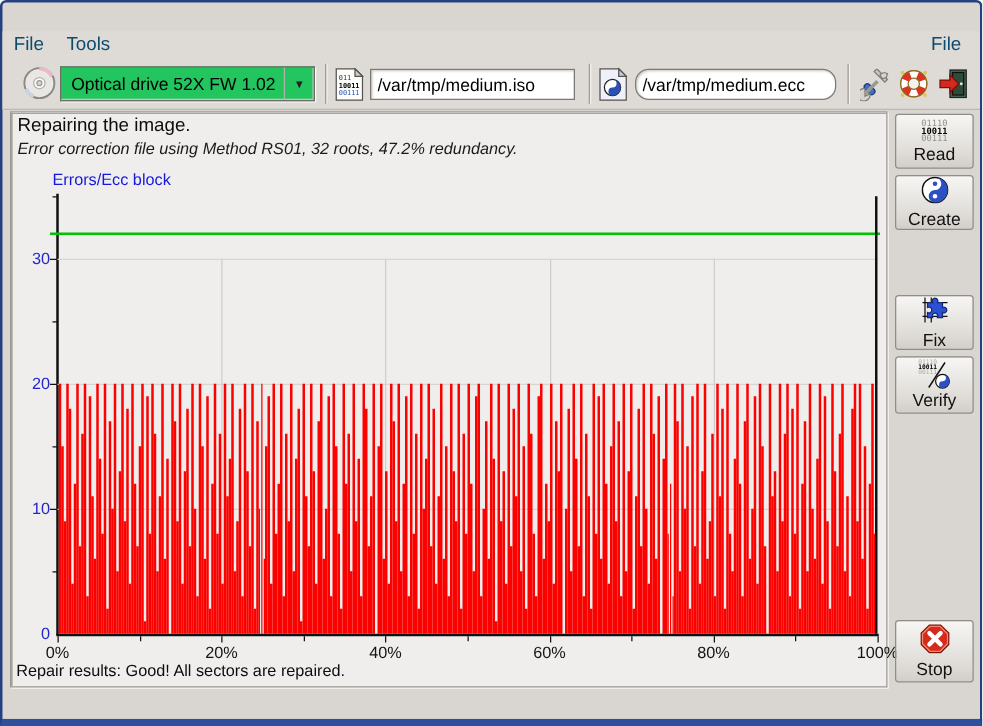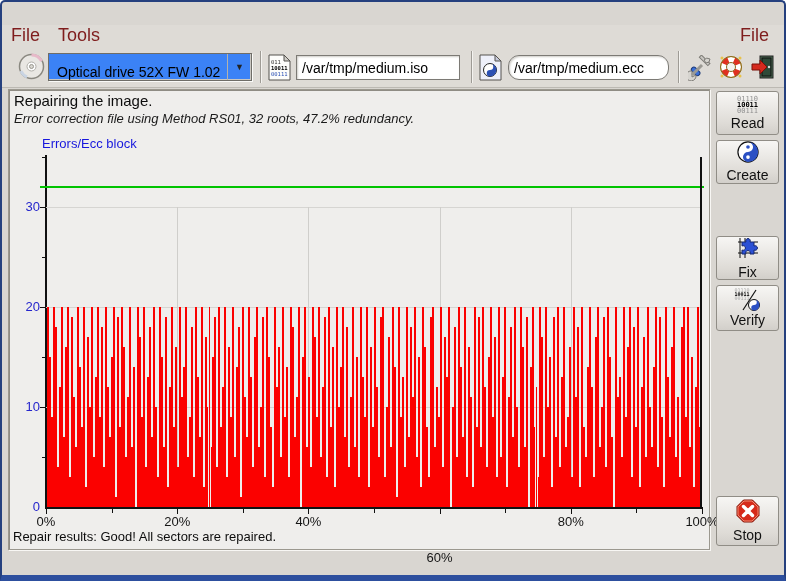--- a/index.html
+++ b/index.html
@@ -25,31 +25,31 @@
     display:flex; align-items:center; justify-content:center; }
   #window-title { color:#fff; font-weight:bold; font-size:12px;
     text-shadow:1px 1px 1px rgba(0,0,0,.55); white-space:nowrap; }
   #win-buttons { position:absolute; right:6px; top:3px; display:flex; gap:7px; }
   .win-btn { width:16px; height:16px; border-radius:50%;
     background:radial-gradient(circle at 35% 30%, #ffffff, #d8d8d4 60%, #b2b2ae);
     border:1px solid #8f8f93; color:#2a50b4; font-size:10px; font-weight:bold;
     display:flex; align-items:center; justify-content:center; line-height:1; cursor:default; }
   
   #menubar { position:absolute; left:0; top:23px; width:782px; height:21px;
-    background:#dedbd6; display:flex; align-items:center; font-size:18px; color:#7f1d1d; }
+    background:#dedbd6; display:flex; align-items:center; font-size:15px; color:#0c4a6e; }
   .menu-item { padding:2px 9px; }
   #menu-help { margin-left:auto; margin-right:6px; }
   
   #toolbar { position:absolute; left:0; top:44px; width:782px; height:42px;
     background:#dedbd6; border-bottom:1px solid #bcb9b3; }
   .tb-sep { position:absolute; top:5px; width:2px; height:32px;
     border-left:1px solid #9e9b95; border-right:1px solid #f4f3f0; }
   #drive-combo { position:absolute; left:46px; top:7px; width:204px; height:28px;
-    background:#3b82f6; border:1px solid #6f6d68;
-    box-shadow:inset -1px -1px 0 #c9c7c2, 1px 1px 0 #fafaf8; display:flex; align-items:flex-end; }
+    background:#22c55e; border:1px solid #6f6d68;
+    box-shadow:inset -1px -1px 0 #c9c7c2, 1px 1px 0 #fafaf8; display:flex; align-items:center; }
   #drive-combo .combo-text { flex:1; font-size:14px; padding-left:8px; color:#000; white-space:nowrap; }
   #drive-combo .combo-arrow { width:24px; height:100%; border-left:1px solid #b4b2ac;
     display:flex; align-items:center; justify-content:center; font-size:9px; color:#222; }
   .tb-input { position:absolute; top:9px; height:25px; background:#fff;
     border:1px solid #7c7a75; box-shadow:inset 1px 1px 2px #cfcdc8;
     font-family:"Liberation Sans", sans-serif; font-size:14px; padding:0 5px; color:#000; }
   .tb-icon { position:absolute; top:8px; }
   
   #main-panel { position:absolute; left:6px; top:87px; width:702px; height:461px;
     background:#efeeec; border:1px solid #9b988f;
@@ -548,21 +548,21 @@
     <div id="cursor-line" style="right: 0px;"></div>
   </div>
   <div id="labels">
       <div class="ylabel" style="left: 12px; top: 497px;">0</div>
       <div class="ylabel" style="left: 12px; top: 397px;">10</div>
       <div class="ylabel" style="left: 12px; top: 297px;">20</div>
       <div class="ylabel" style="left: 12px; top: 197px;">30</div>
       <div class="xlabel" style="left: 17px; top: 512px;">0%</div>
       <div class="xlabel" style="left: 148.2px; top: 512px;">20%</div>
       <div class="xlabel" style="left: 279.4px; top: 512px;">40%</div>
-      <div class="xlabel" style="left: 410.6px; top: 512px; margin-top: 36px;">60%</div>
+      <div class="xlabel" style="left: 410.6px; top: 512px;">60%</div>
       <div class="xlabel" style="left: 541.8px; top: 512px;">80%</div>
       <div class="xlabel" style="left: 673px; top: 512px;">100%</div>
     </div>
 
   <div id="result-line">Repair results: Good! All sectors are repaired.</div>
 
   <div class="side-btn" style="top:89px; height:44px;">
     <div class="bin-rows">
       <div class="g">01110</div>
       <div class="b">10011</div>

